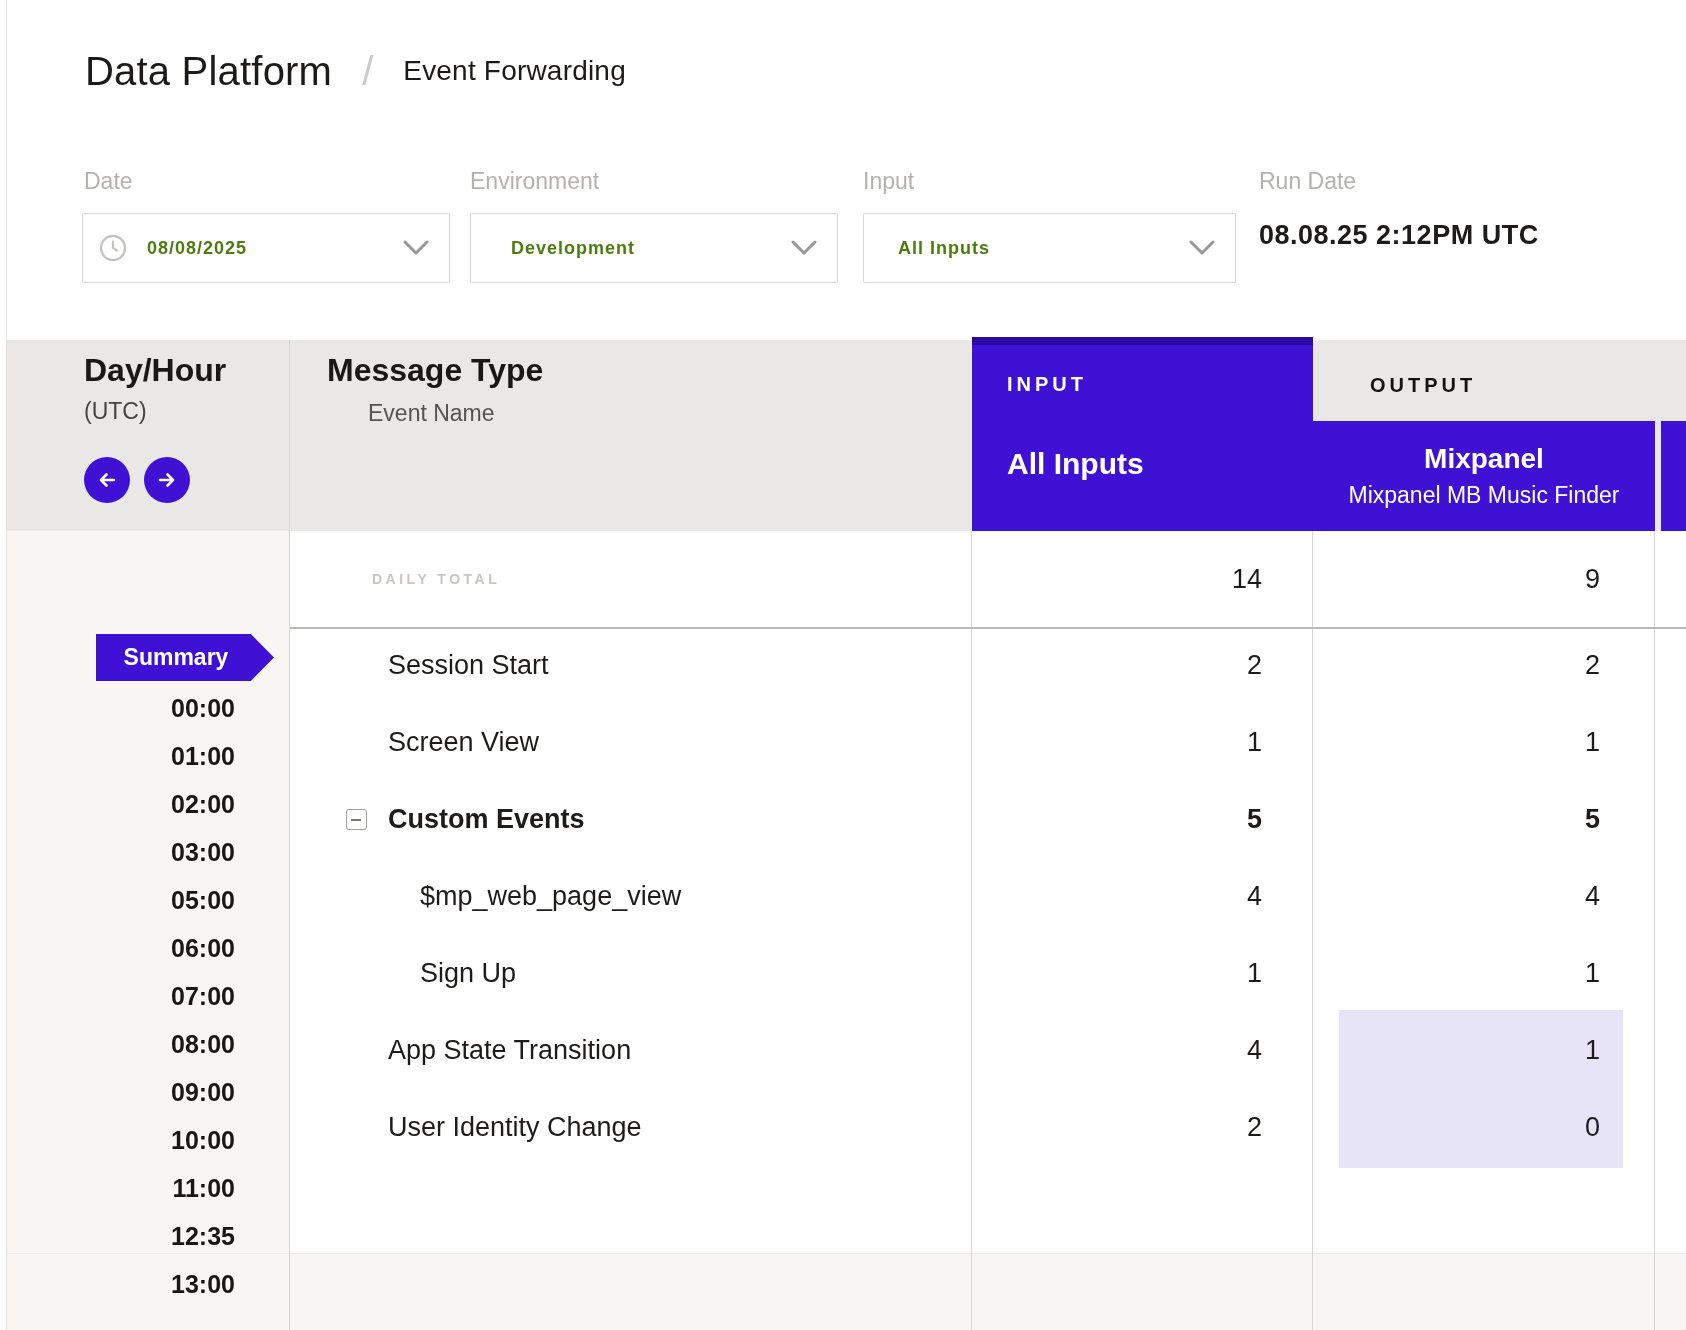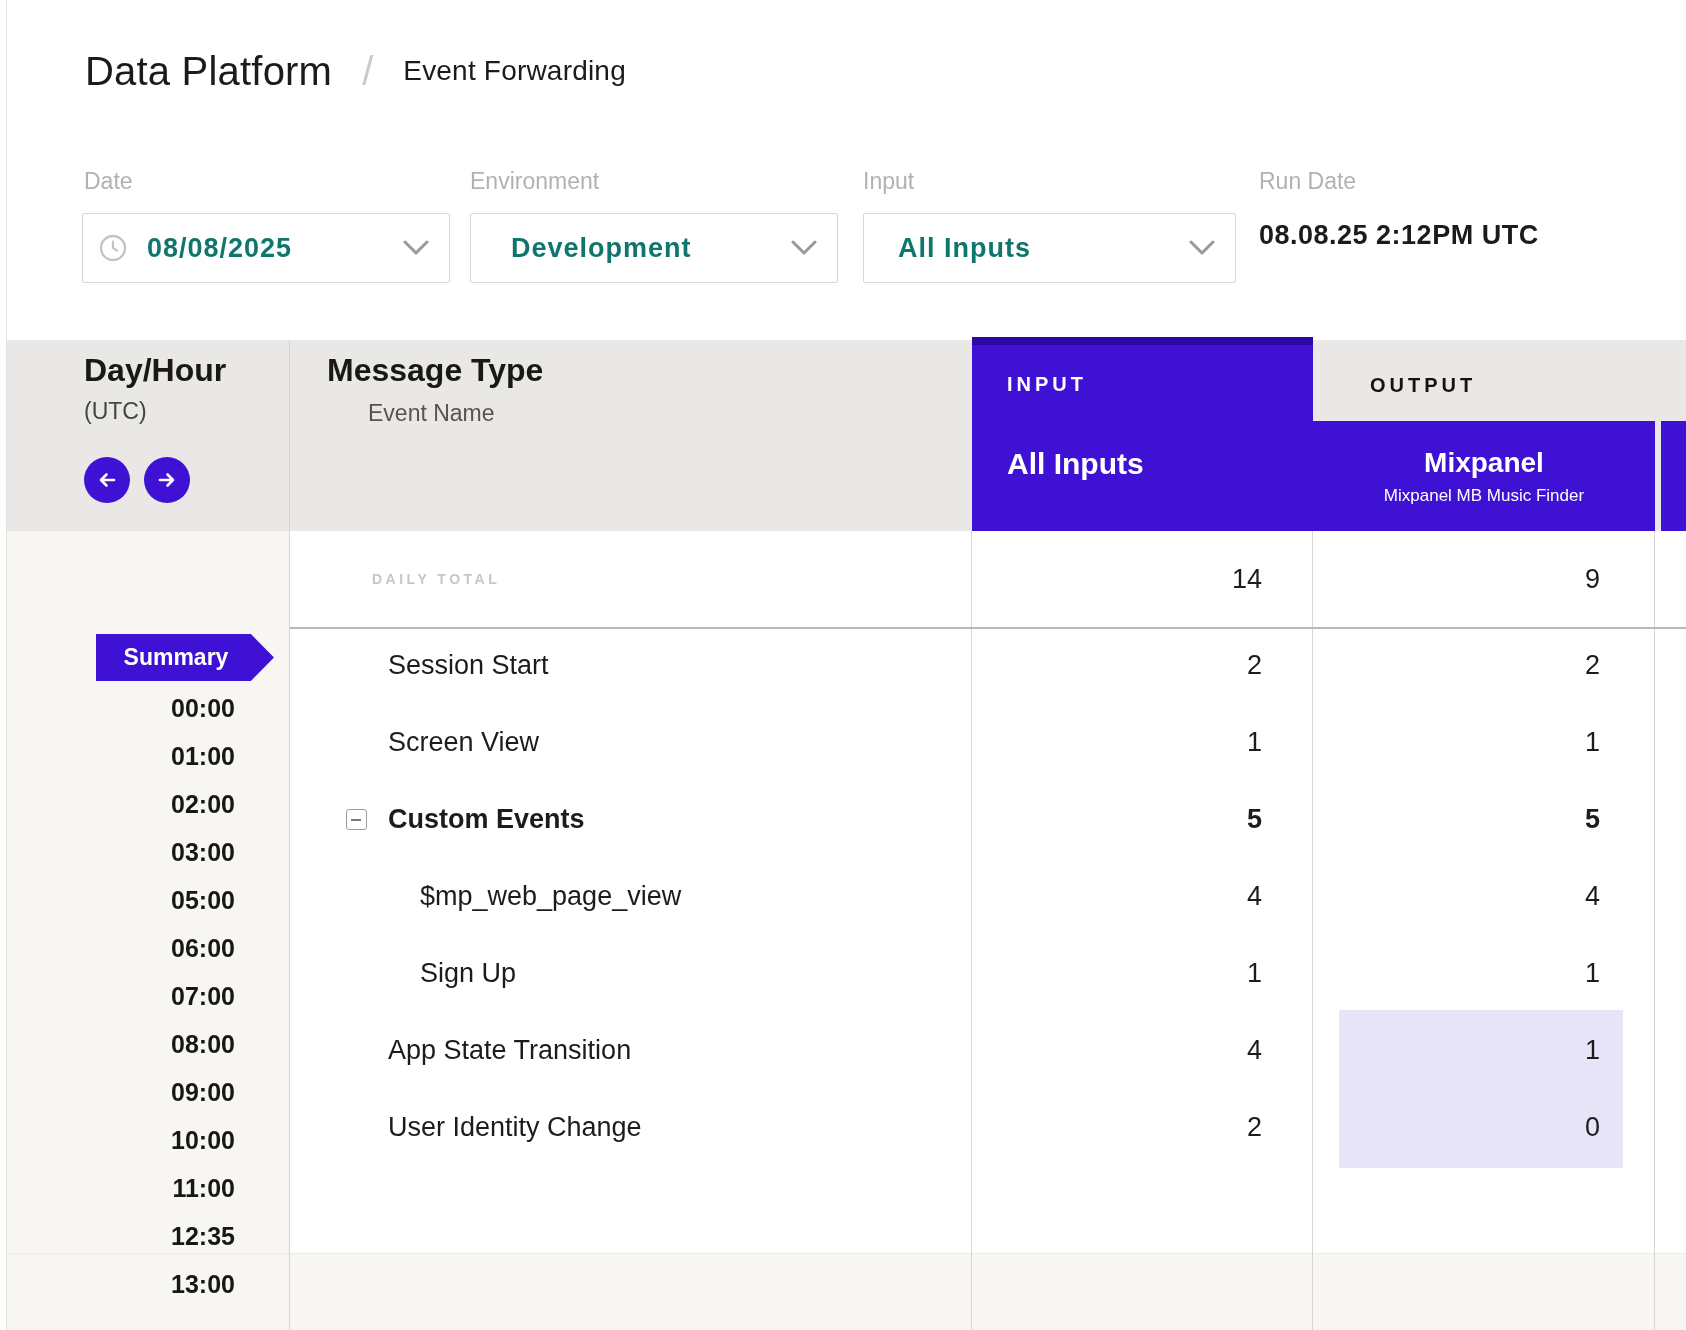--- a/index.html
+++ b/index.html
@@ -11,41 +11,41 @@
           border-bottom:1px solid #E5E4E2;display:flex;align-items:center;}
   .crumb-section{margin-left:85px;font-size:40px;font-weight:500;color:#1C1B19;letter-spacing:.2px;}
   .crumb-sep{margin:0 30px;font-size:40px;font-weight:300;color:#CDCBC9;}
   .crumb-page{font-size:28px;font-weight:500;color:#1C1B19;letter-spacing:.2px;}
 
   
   .filters{position:absolute;left:0;top:142px;width:100%;height:198px;background:#fff;}
   .flabel{position:absolute;top:26px;font-size:23px;color:#B4B2AF;}
   .fbox{position:absolute;top:71px;height:70px;border:1px solid #D8D6D3;border-radius:2px;
         background:#fff;box-sizing:border-box;display:flex;align-items:center;cursor:pointer;}
-  .fvalue{font-size:27px;font-weight:700;color:#0f766e;letter-spacing:1px;}
+  .fvalue{font-size:18px;font-weight:700;color:#4d7c0f;letter-spacing:1px;}
   .chev{position:absolute;right:20px;top:50%;transform:translateY(-50%);line-height:0;}
   .clockwrap{margin-left:16px;margin-right:20px;line-height:0;}
   .rundate-value{position:absolute;top:78px;font-size:27px;font-weight:700;color:#1C1B19;letter-spacing:.5px;}
 
   
   .band{position:absolute;left:7px;top:340px;right:0;height:191px;background:#E9E8E6;}
   .colhead-title{position:absolute;font-size:32px;font-weight:700;color:#191815;}
   .colhead-sub{position:absolute;font-size:23px;color:#56544F;}
   .navbtn{position:absolute;top:117px;width:46px;height:46px;border-radius:50%;
           background:#3E11D4;display:flex;align-items:center;justify-content:center;cursor:pointer;}
   .input-head{position:absolute;left:965px;top:-3px;width:341px;height:194px;background:#3E11D4;}
   .input-head::before{content:"";position:absolute;left:0;top:0;width:100%;height:8px;background:#2B07A4;}
   .section-label{font-size:20px;font-weight:700;letter-spacing:4px;}
   .in-label{position:absolute;left:35px;top:36px;color:#fff;}
   .in-title{position:absolute;left:35px;top:110px;font-size:30px;font-weight:700;color:#fff;}
   .output-label{position:absolute;left:1363px;top:34px;color:#151310;}
   .mix-head{position:absolute;left:1306px;top:81px;width:342px;height:110px;background:#3E11D4;
             display:flex;flex-direction:column;align-items:center;justify-content:center;gap:7px;}
   .mix-title{font-size:28px;font-weight:700;color:#fff;}
-  .mix-sub{font-size:17px;color:#fff;}
+  .mix-sub{font-size:23px;color:#fff;}
   .partial-head{position:absolute;left:1654px;top:81px;width:32px;height:110px;background:#3E11D4;}
 
   
   .rail-body{position:absolute;left:7px;top:531px;width:282px;height:799px;background:#F7F6F3;}
   .left-edge{position:absolute;left:6px;top:0;width:1px;height:100%;background:#E4E3E1;}
   .vline{position:absolute;width:1px;background:#D6D5D3;}
   .footer-band{position:absolute;left:7px;top:1253px;right:0;height:77px;background:#F7F6F3;
                border-top:1px solid #EDEBE8;}
 
   .daily-row{position:absolute;left:290px;right:0;top:531px;height:96px;border-bottom:2px solid #BBB9B7;}

